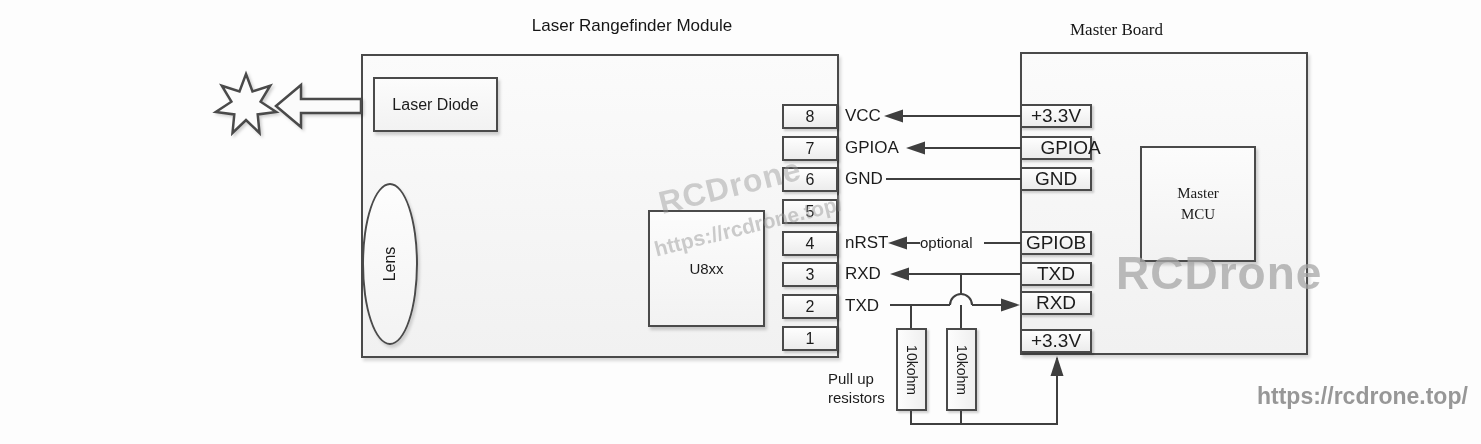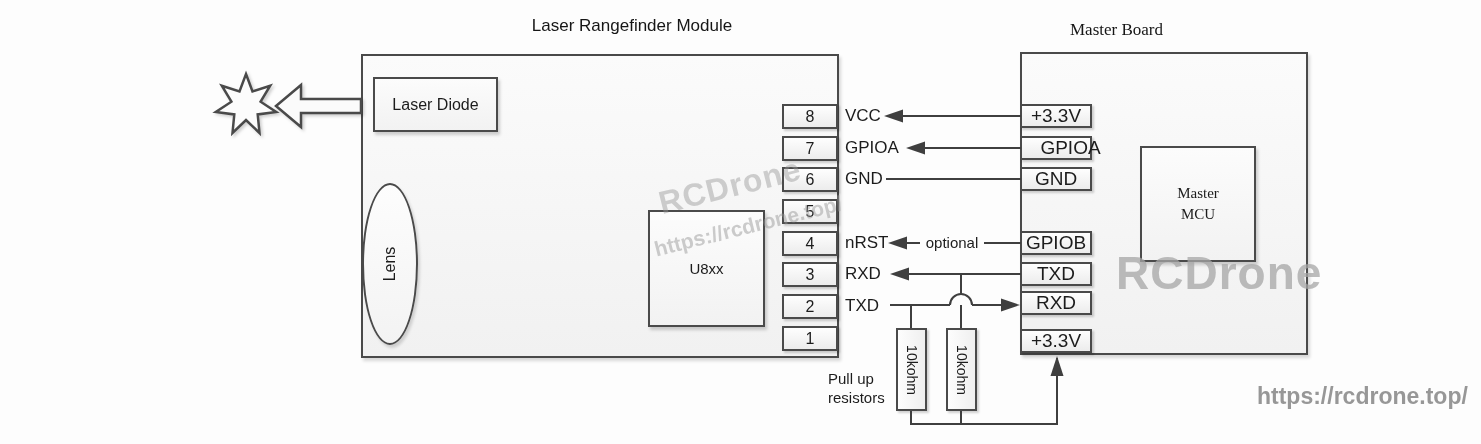--- a/index.html
+++ b/index.html
@@ -47,21 +47,21 @@
   .lens span{transform:rotate(-90deg);font-size:16px;white-space:nowrap;}
   .resistor{
     position:absolute;top:328px;width:31px;height:83px;
     background:linear-gradient(90deg,#fdfdfd,#efefef);
     border:2px solid #4a4a4a;box-shadow:2px 2px 2px rgba(0,0,0,0.18);
     box-sizing:border-box;display:flex;align-items:center;justify-content:center;
   }
   .resistor span{transform:rotate(90deg);font-size:14px;white-space:nowrap;}
   .optional{
     position:absolute;left:920px;top:234px;width:64px;height:18px;line-height:18px;
-    background:#fdfdfd;text-align:center;font-size:15px;
+    background:#fdfdfd;text-align:left;font-size:15px;
   }
   .pullup{
     position:absolute;left:828px;top:369px;width:76px;
     font-size:15px;line-height:19px;
   }
   .wm-center-brand{
     position:absolute;left:655px;top:186px;font-size:32px;font-weight:600;
     color:rgba(150,150,150,0.45);transform:rotate(-14deg);transform-origin:left top;
     white-space:nowrap;letter-spacing:1px;
   }

